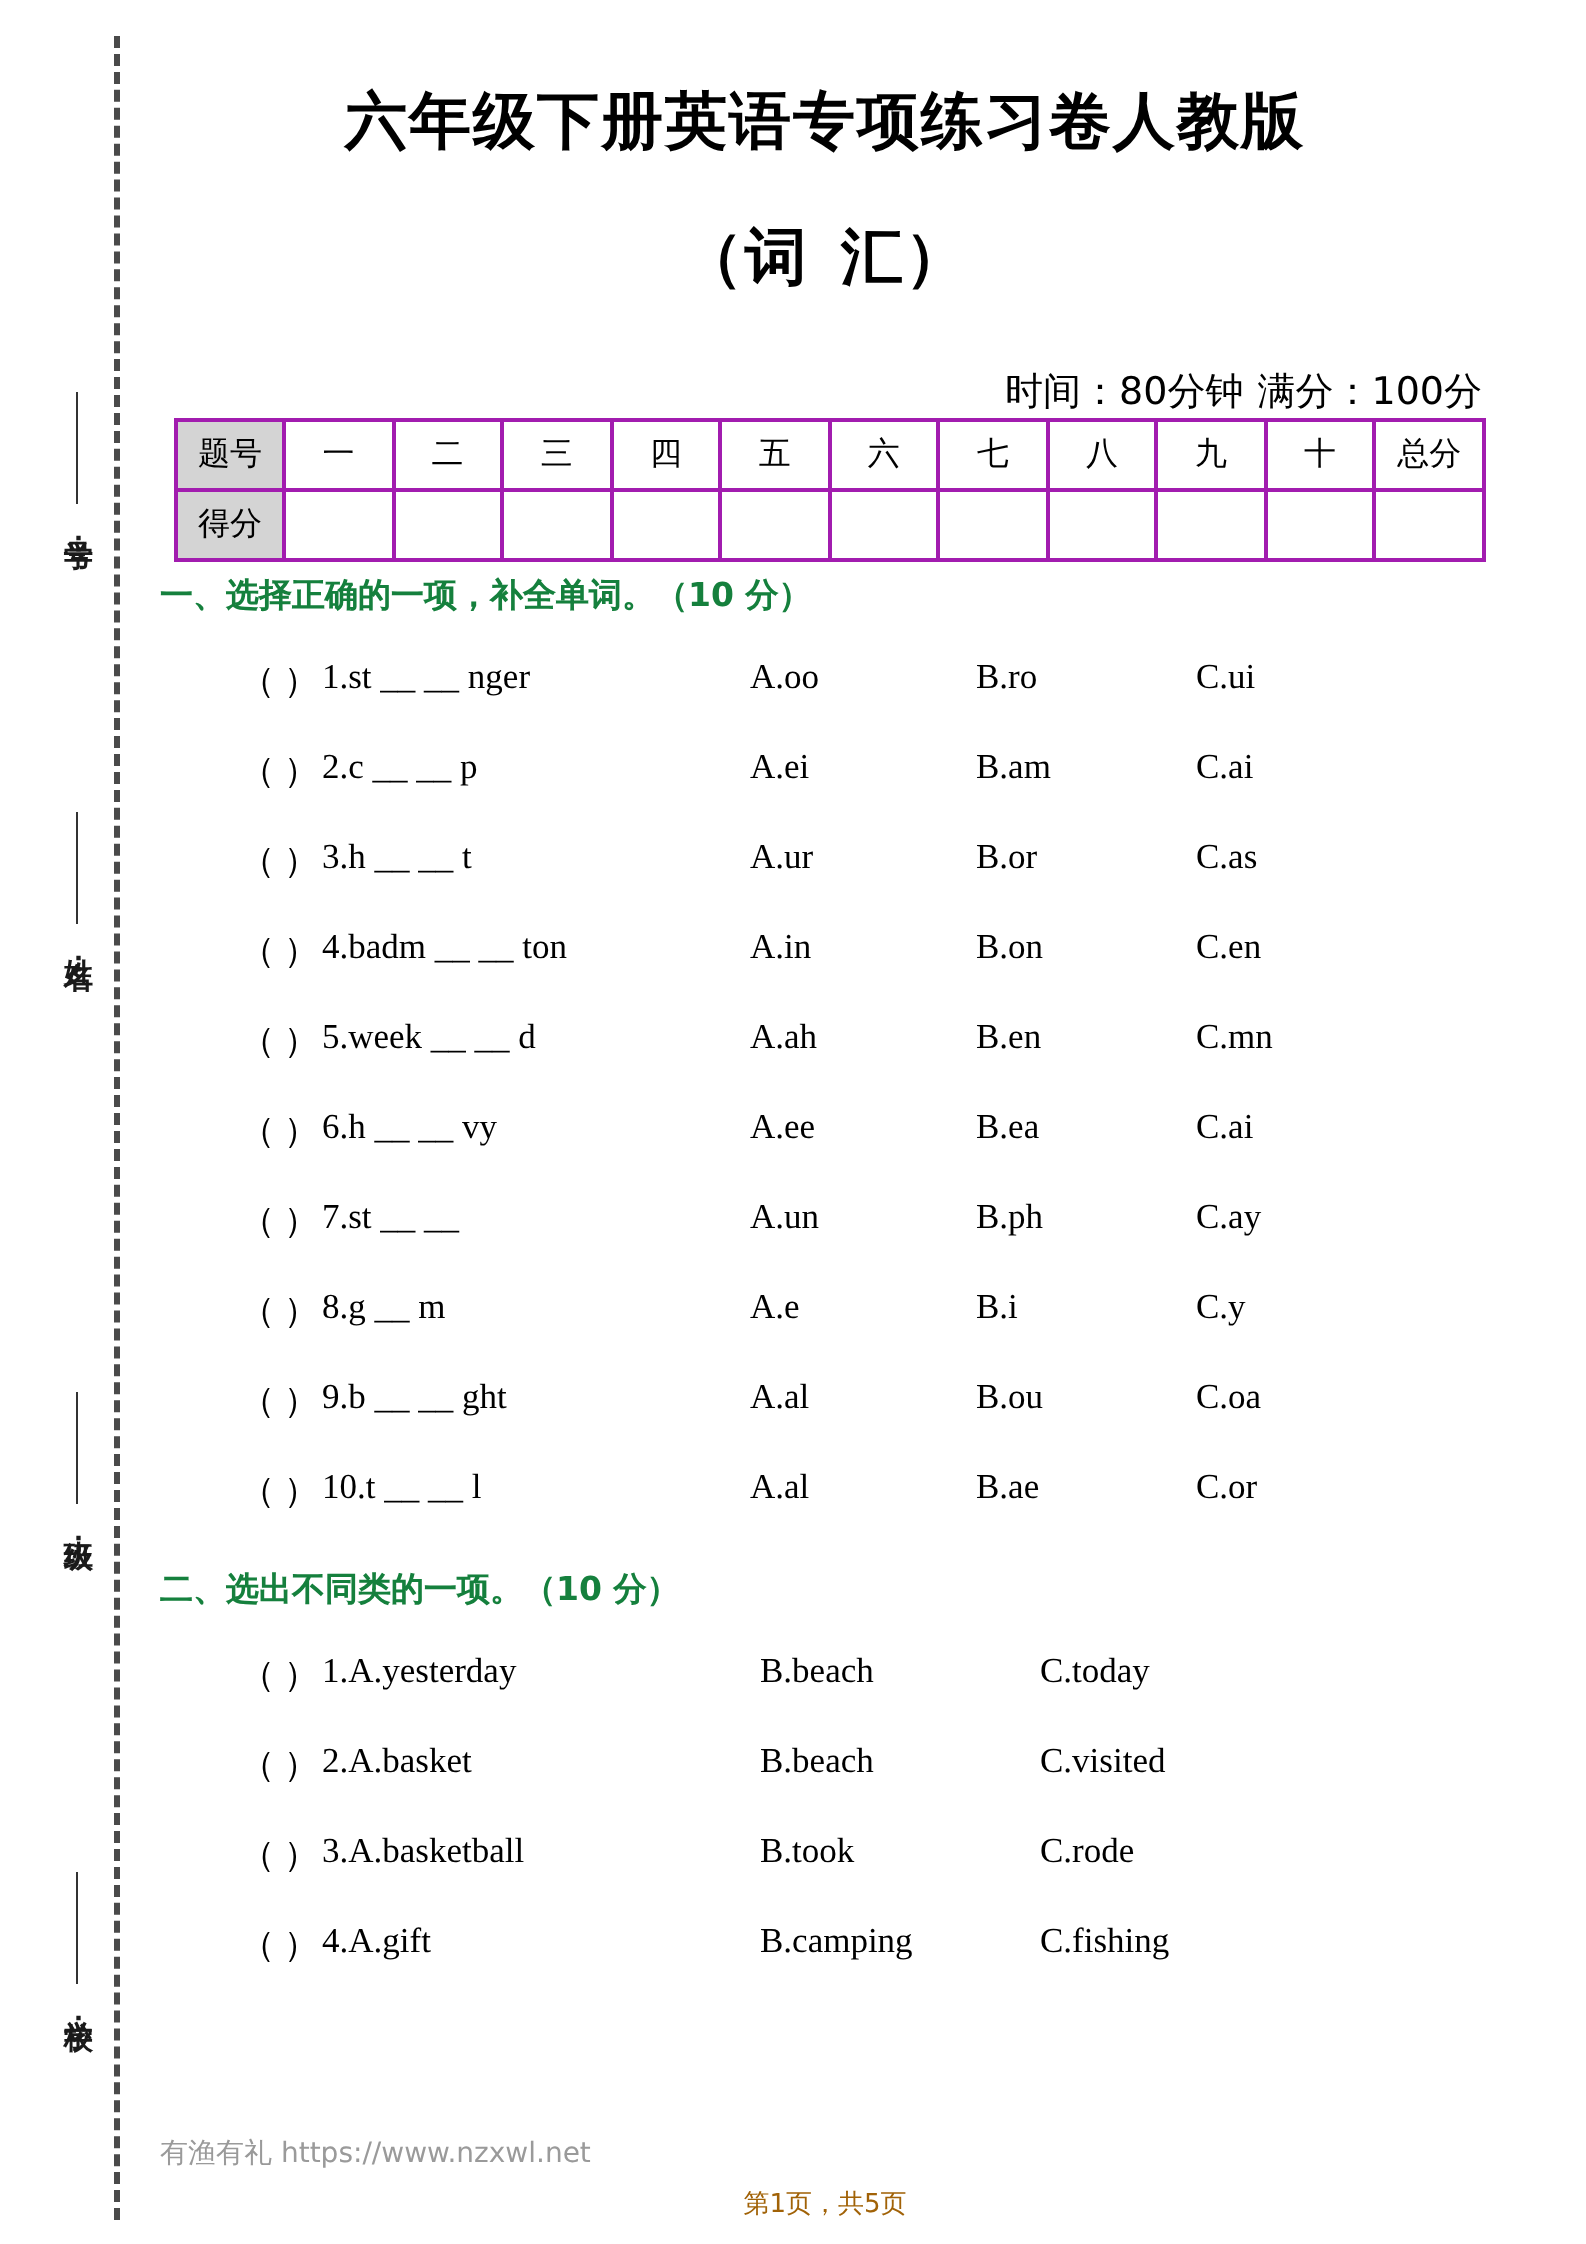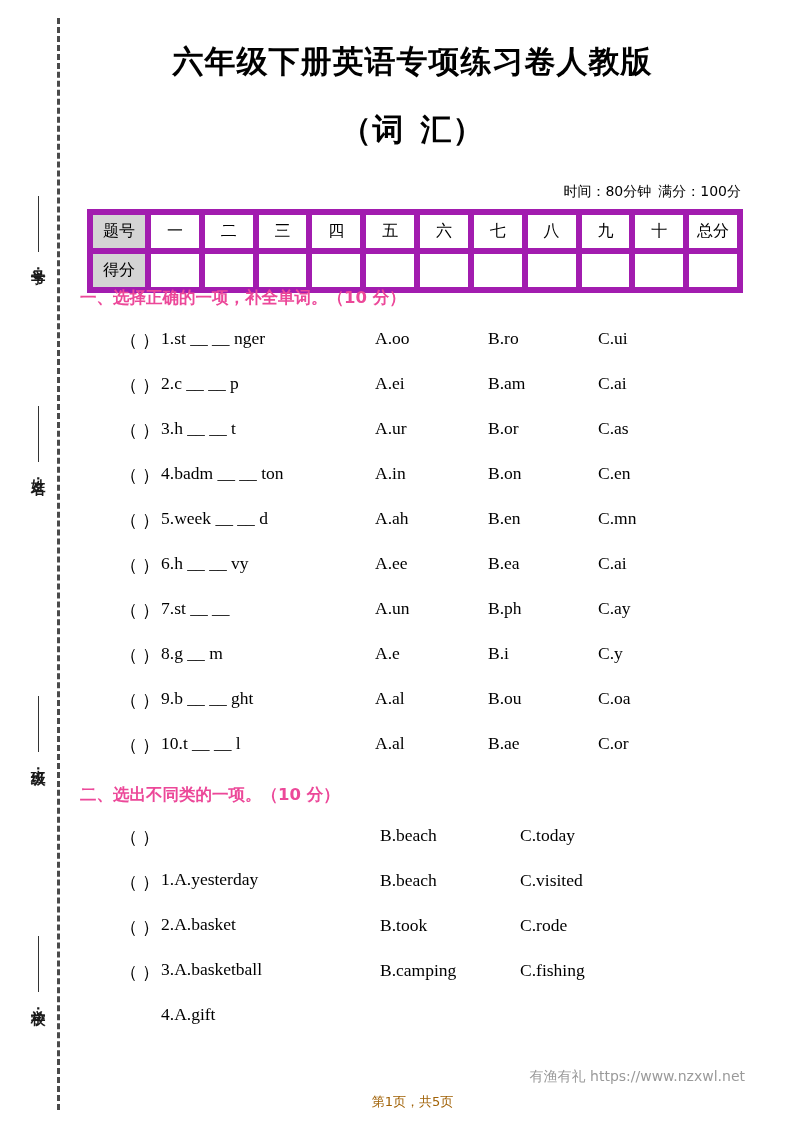--- a/index.html
+++ b/index.html
@@ -78,38 +78,38 @@
     white-space: nowrap;
   }
   #title-main { position: absolute; left: 0; top: 44px; width: 665px; }
   #title-sub  { position: absolute; left: 0; top: 112px; width: 665px; }
   #title-sub .gap { display: inline-block; width: 16px; }
 
   #exam-meta {
     position: absolute;
     right: 52px;
     top: 183px;
-    font-size: 14px;
+    font-size: 19px;
     font-family: "DejaVu Sans", sans-serif;
     white-space: nowrap;
     color: #000000;
   }
   #exam-meta .meta-sep { display: inline-block; width: 7px; }
 
   
   #score-table {
     position: absolute;
     left: 7px;
     top: 209px;
     width: 656px;
     border-collapse: collapse;
     table-layout: fixed;
   }
   #score-table td {
-    border: 6px solid #a21caf;
+    border: 2px solid #a21caf;
     height: 33px;
     text-align: center;
     vertical-align: middle;
     font-family: "DejaVu Sans", sans-serif;
     font-size: 16px;
     color: #000000;
     padding: 0;
   }
   #score-table td.rowhead {
     background: #d4d4d4;
@@ -119,50 +119,50 @@
 
   
   .section-heading {
     position: absolute;
     left: 0;
     font-family: "DejaVu Sans", sans-serif;
     font-weight: bold;
     font-size: 16.5px;
     letter-spacing: 0px;
     white-space: nowrap;
-    color: #ec4899;
+    color: #15803d;
   }
 
   .qlist { position: absolute; left: 0; width: 713px; }
 
   .qrow {
     position: relative;
     height: 45px;
     font-size: 17.5px;
     color: #000000;
     white-space: nowrap;
   }
   .qrow .paren   { position: absolute; left: 40px; top: 0; }
   .qrow .stem    { position: absolute; left: 81px; top: 0; }
   .qrow .opt-a   { position: absolute; left: 295px; top: 0; }
   .qrow .opt-b   { position: absolute; left: 408px; top: 0; }
   .qrow .opt-c   { position: absolute; left: 518px; top: 0; }
 
   
-  .sec2 .qrow .opt-a { left: 81px; margin-top: 44px; }
+  .sec2 .qrow .opt-a { left: 81px; }
   .sec2 .qrow .opt-b { left: 300px; }
   .sec2 .qrow .opt-c { left: 440px; }
 
   
   #watermark {
     position: absolute;
     left: 0;
     top: 1068px;
     width: 665px;
-    text-align: right;
+    text-align: left;
     font-family: "DejaVu Sans", sans-serif;
     font-size: 14px;
     color: #9a9a9a;
     white-space: nowrap;
   }
   #page-number {
     position: absolute;
     left: 0;
     top: 1093px;
     width: 665px;

